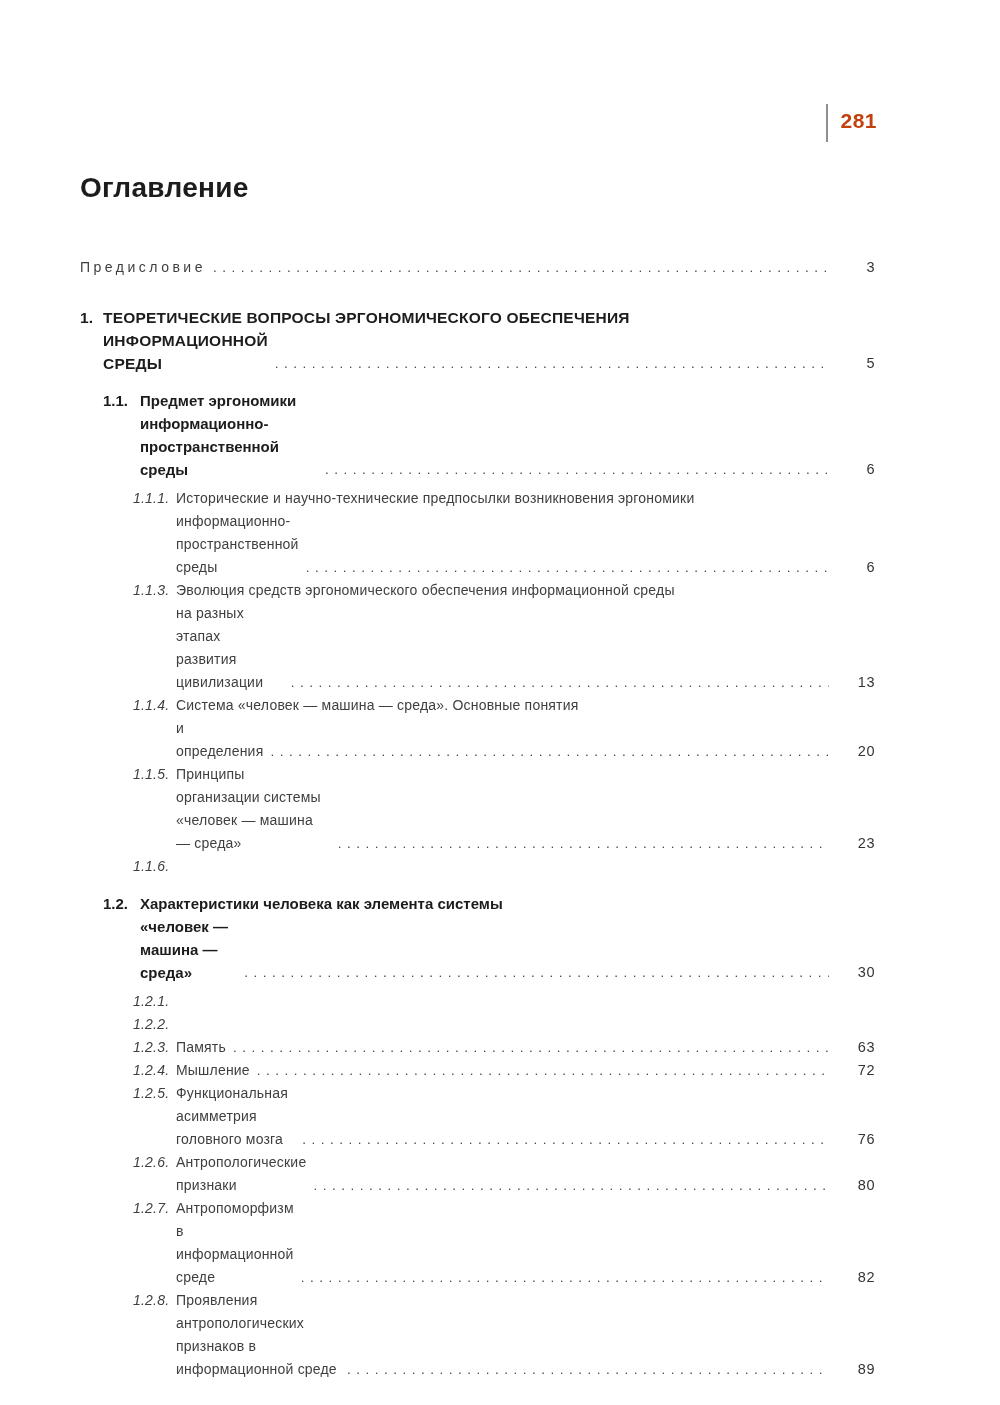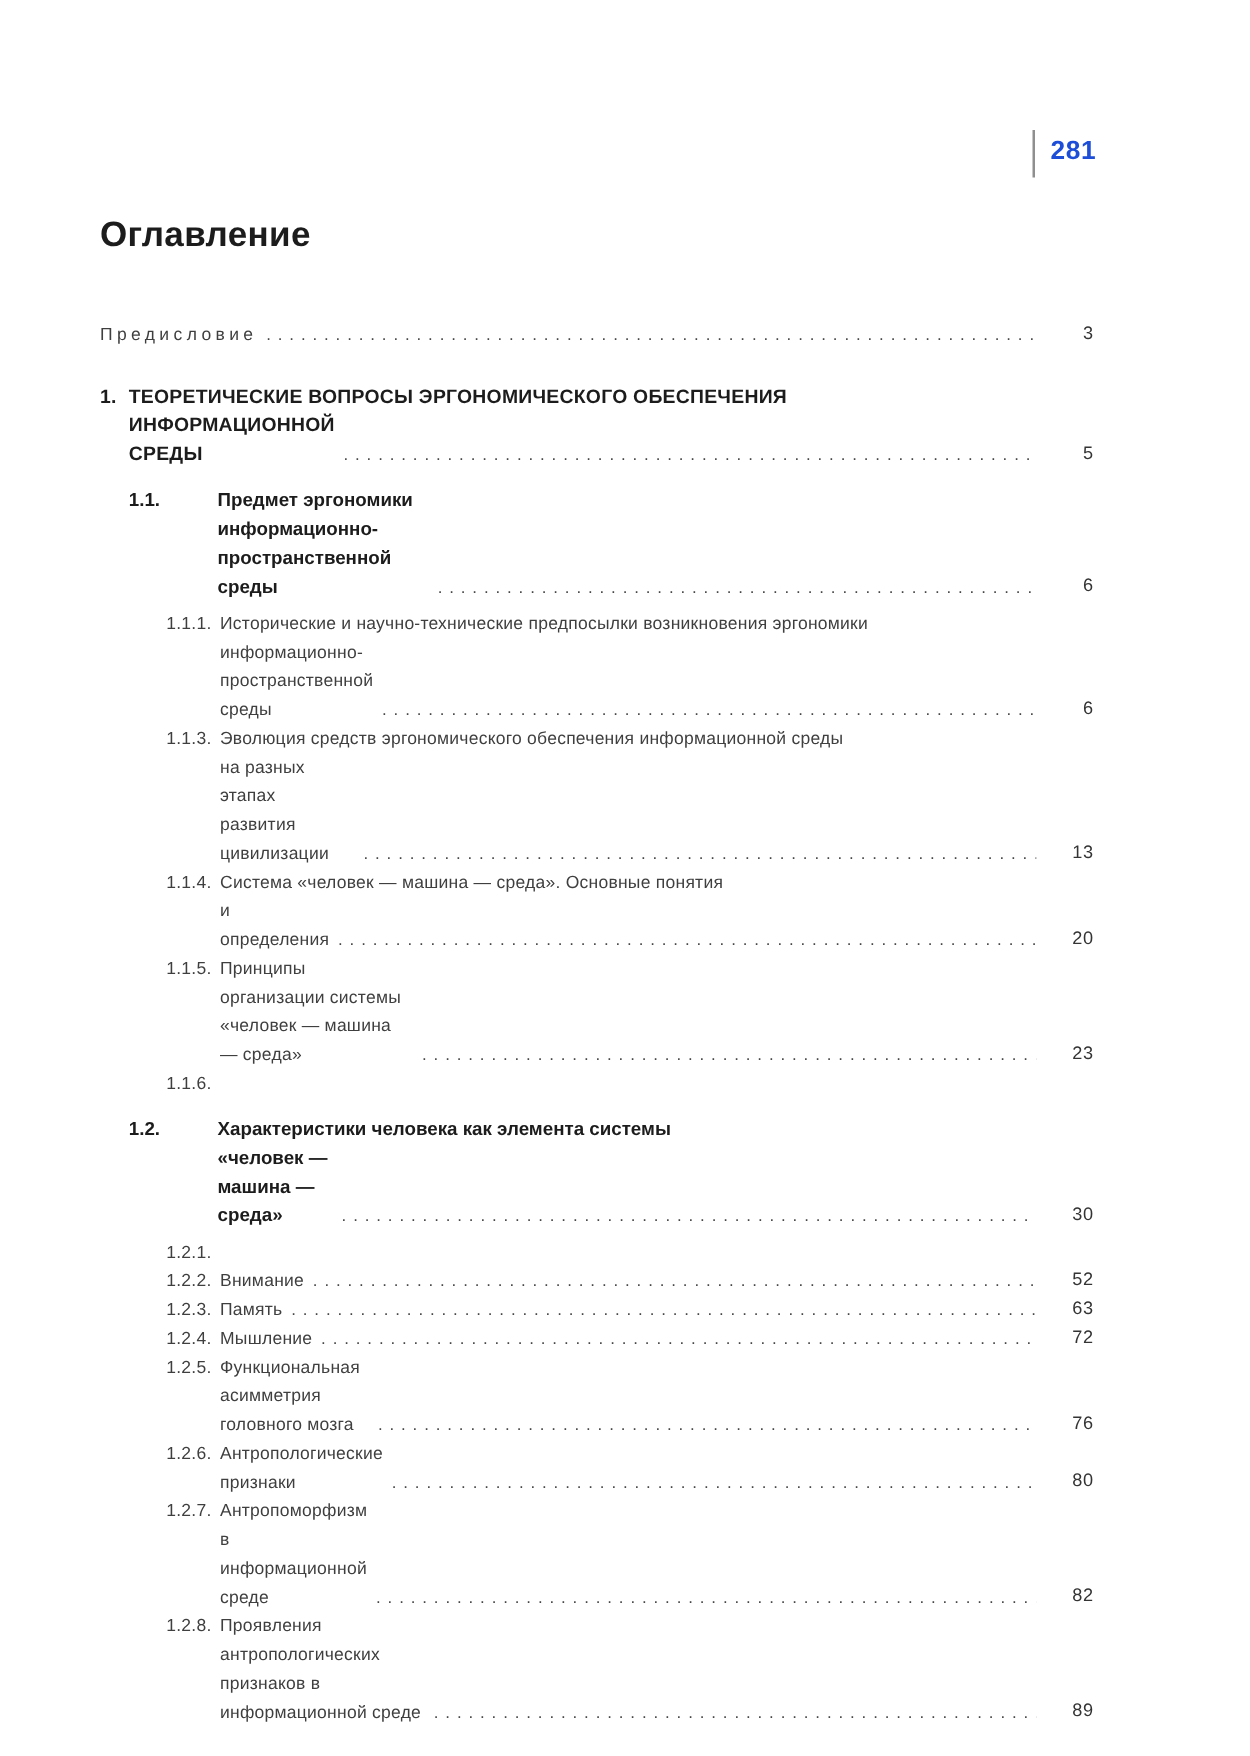--- a/index.html
+++ b/index.html
@@ -8,21 +8,21 @@
     background: #ffffff;
     font-family: "Liberation Sans", sans-serif;
     color: #3f3f3f;
     position: relative;
     overflow: hidden;
   }
   .pagenum-box {
     position: absolute; top: 104px; right: 123px;
     border-left: 2px solid #8f8f8f;
     padding: 5px 0 9px 12px;
-    font-weight: bold; font-size: 21px; color: #1d4ed8;
+    font-weight: bold; font-size: 21px; color: #c2410c;
     letter-spacing: 0.5px;
   }
   .doc-title {
     position: absolute; top: 153px; left: 80px;
     font-size: 28px; font-weight: bold; color: #1c1c1c;
     letter-spacing: 0.3px;
   }
   .toc { position: absolute; top: 256px; left: 80px; width: 795px; }
   .entry { display: flex; line-height: 23px; font-size: 14px; }
   .entry .num { flex: 0 0 auto; }
@@ -43,25 +43,24 @@
   .preface { letter-spacing: 3.5px; }
   .chapter {
     margin-top: 27px; font-weight: bold; color: #1c1c1c;
     font-size: 15.5px; letter-spacing: 0.2px;
   }
   .chapter .num { min-width: 23px; }
   .section {
     margin-top: 14px; margin-bottom: 6px;
     font-weight: bold; color: #1c1c1c; font-size: 15px;
     padding-left: 23px;
-    gap: 34px;
   }
   .section .num { min-width: 37px; }
   .item { padding-left: 53px; color: #3f3f3f; letter-spacing: 0.2px; }
-  .item .num { min-width: 43px; }
+  .item .num { min-width: 43px; font-style: italic; }
 </style>
 </head>
 <body>
 
 <div class="pagenum-box">
   <span>281</span>
 </div>
 
 <h1 class="doc-title">Оглавление</h1>
 
@@ -151,27 +150,20 @@
           <span class="leader"></span>
           <span class="pg">30</span>
         </div>
       </div>
     </div>
     <div class="entry item">
       <span class="num">1.2.1.</span>
     </div>
     <div class="entry item">
       <span class="num">1.2.2.</span>
-      <div class="body">
-        <div class="line last">
-          <span class="txt">Внимание</span>
-          <span class="leader"></span>
-          <span class="pg">52</span>
-        </div>
-      </div>
     </div>
     <div class="entry item">
       <span class="num">1.2.3.</span>
       <div class="body">
         <div class="line last">
           <span class="txt">Память</span>
           <span class="leader"></span>
           <span class="pg">63</span>
         </div>
       </div>

